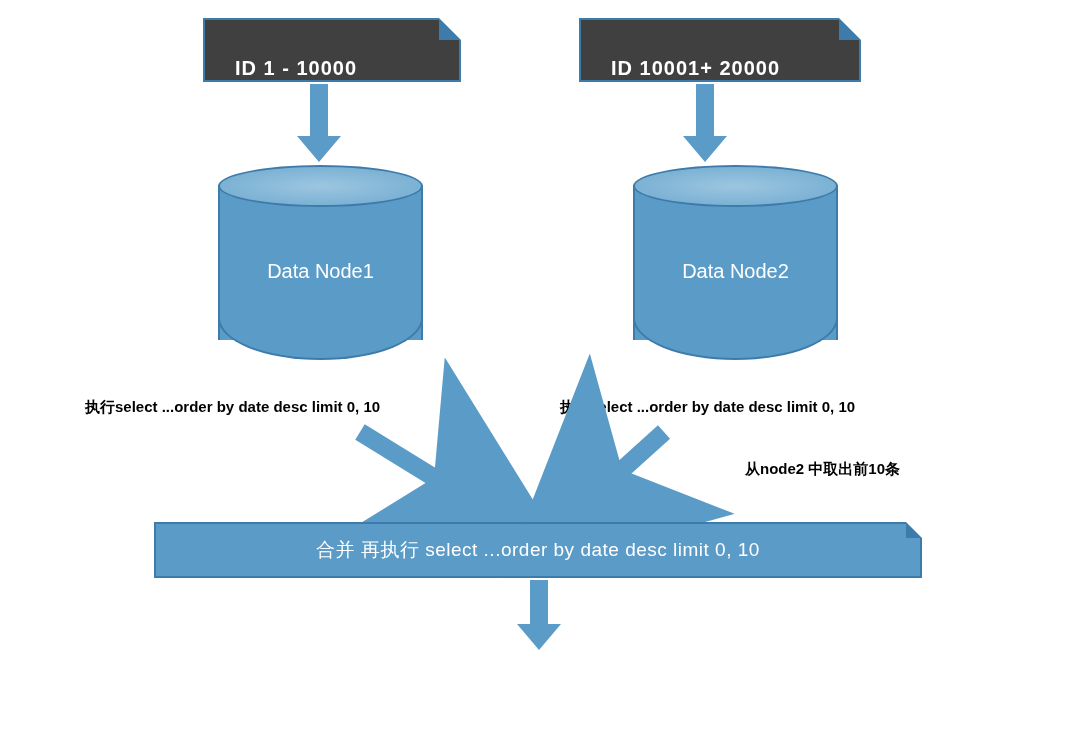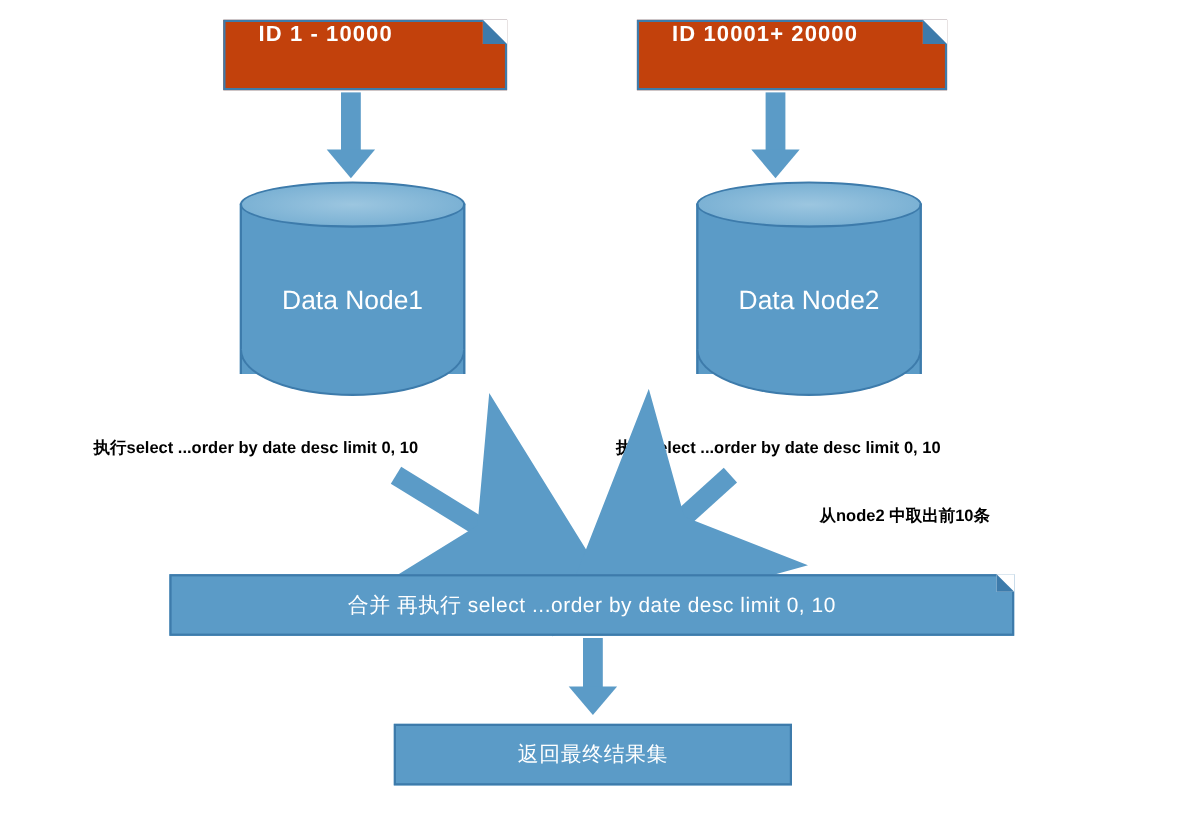--- a/index.html
+++ b/index.html
@@ -14,28 +14,28 @@
   .stage {
     position: relative;
     width: 1080px;
     height: 748px;
   }
 
   
   .fold-box {
     position: absolute;
     height: 64px;
-    background: #c2410c;
+    background: #404040;
     border: 2px solid #3d7bab;
     color: #ffffff;
     font-size: 20px;
     font-weight: 600;
     letter-spacing: 1px;
     display: flex;
-    align-items: flex-start;
+    align-items: flex-end;
     padding-left: 30px;
     box-sizing: border-box;
   }
   .fold-box::after {
     
     content: "";
     position: absolute;
     top: -2px;
     right: -2px;
     width: 0;
@@ -92,21 +92,21 @@
     border-radius: 0 0 50% 50% / 0 0 100% 100%;
     box-sizing: border-box;
   }
   .cyl-label {
     position: absolute;
     top: 95px;
     left: 0;
     right: 0;
     text-align: center;
     color: #ffffff;
-    font-size: 24px;
+    font-size: 20px;
     font-weight: 500;
   }
 
   
   .wide-bar {
     position: absolute;
     background: #5b9bc7;
     border: 2px solid #3d7bab;
     color: #ffffff;
     font-size: 19px;
@@ -201,17 +201,14 @@
     <line x1="360" y1="432" x2="480" y2="506" stroke="#5b9bc7" stroke-width="18" marker-end="url(#ahead)"></line>
     <line x1="664" y1="432" x2="582" y2="506" stroke="#5b9bc7" stroke-width="18" marker-end="url(#ahead)"></line>
   </svg>
 
   <div class="wide-bar folded" style="left:154px; top:522px; width:768px; height:56px;">
     <span>合并  再执行 select ...order by date desc limit 0, 10</span>
   </div>
 
   <div class="arrow-v" style="left:530px; top:580px; height:48px;"></div>
 
-  <div class="wide-bar" style="left:358px; top:658px; width:362px; height:56px; justify-content:center;">
-    <span>返回最终结果集</span>
-  </div>
 
 </div>
 
 </body></html>

